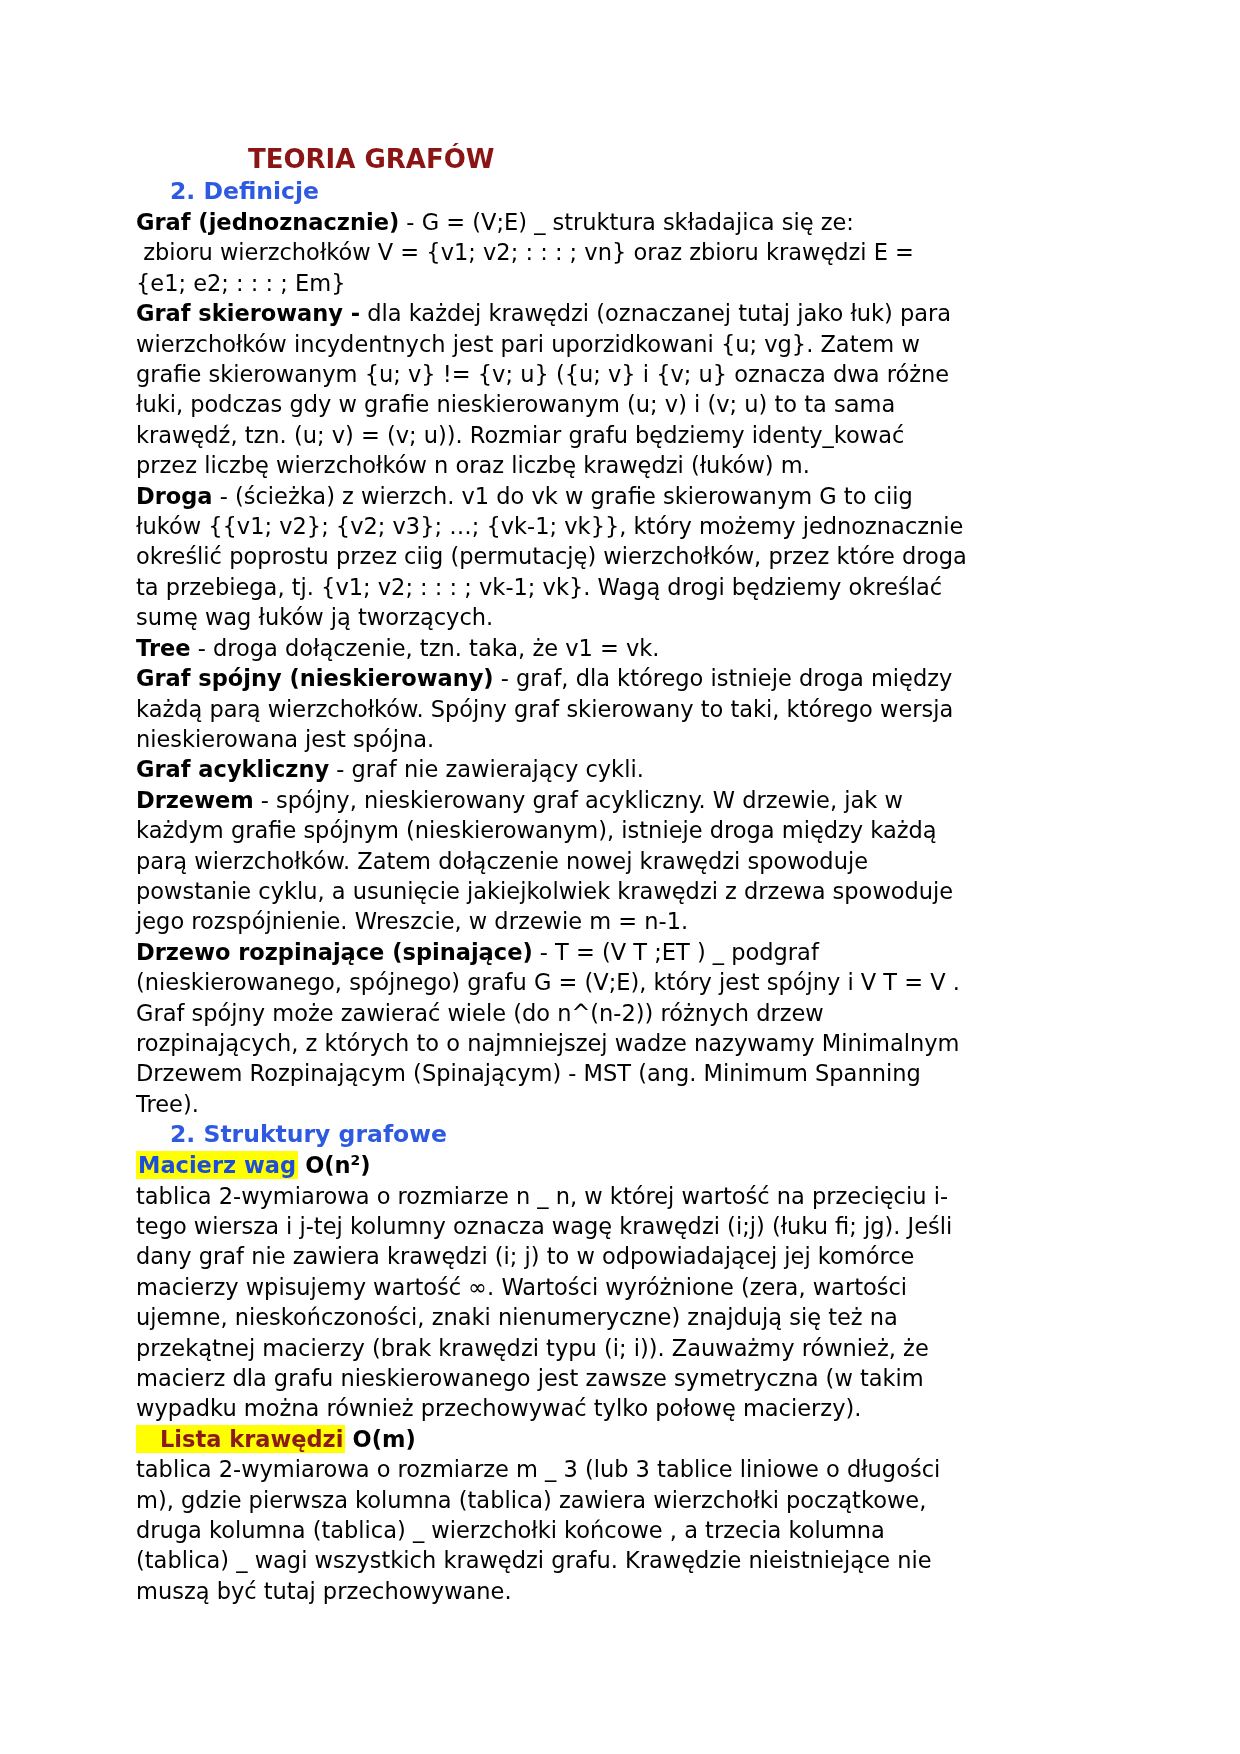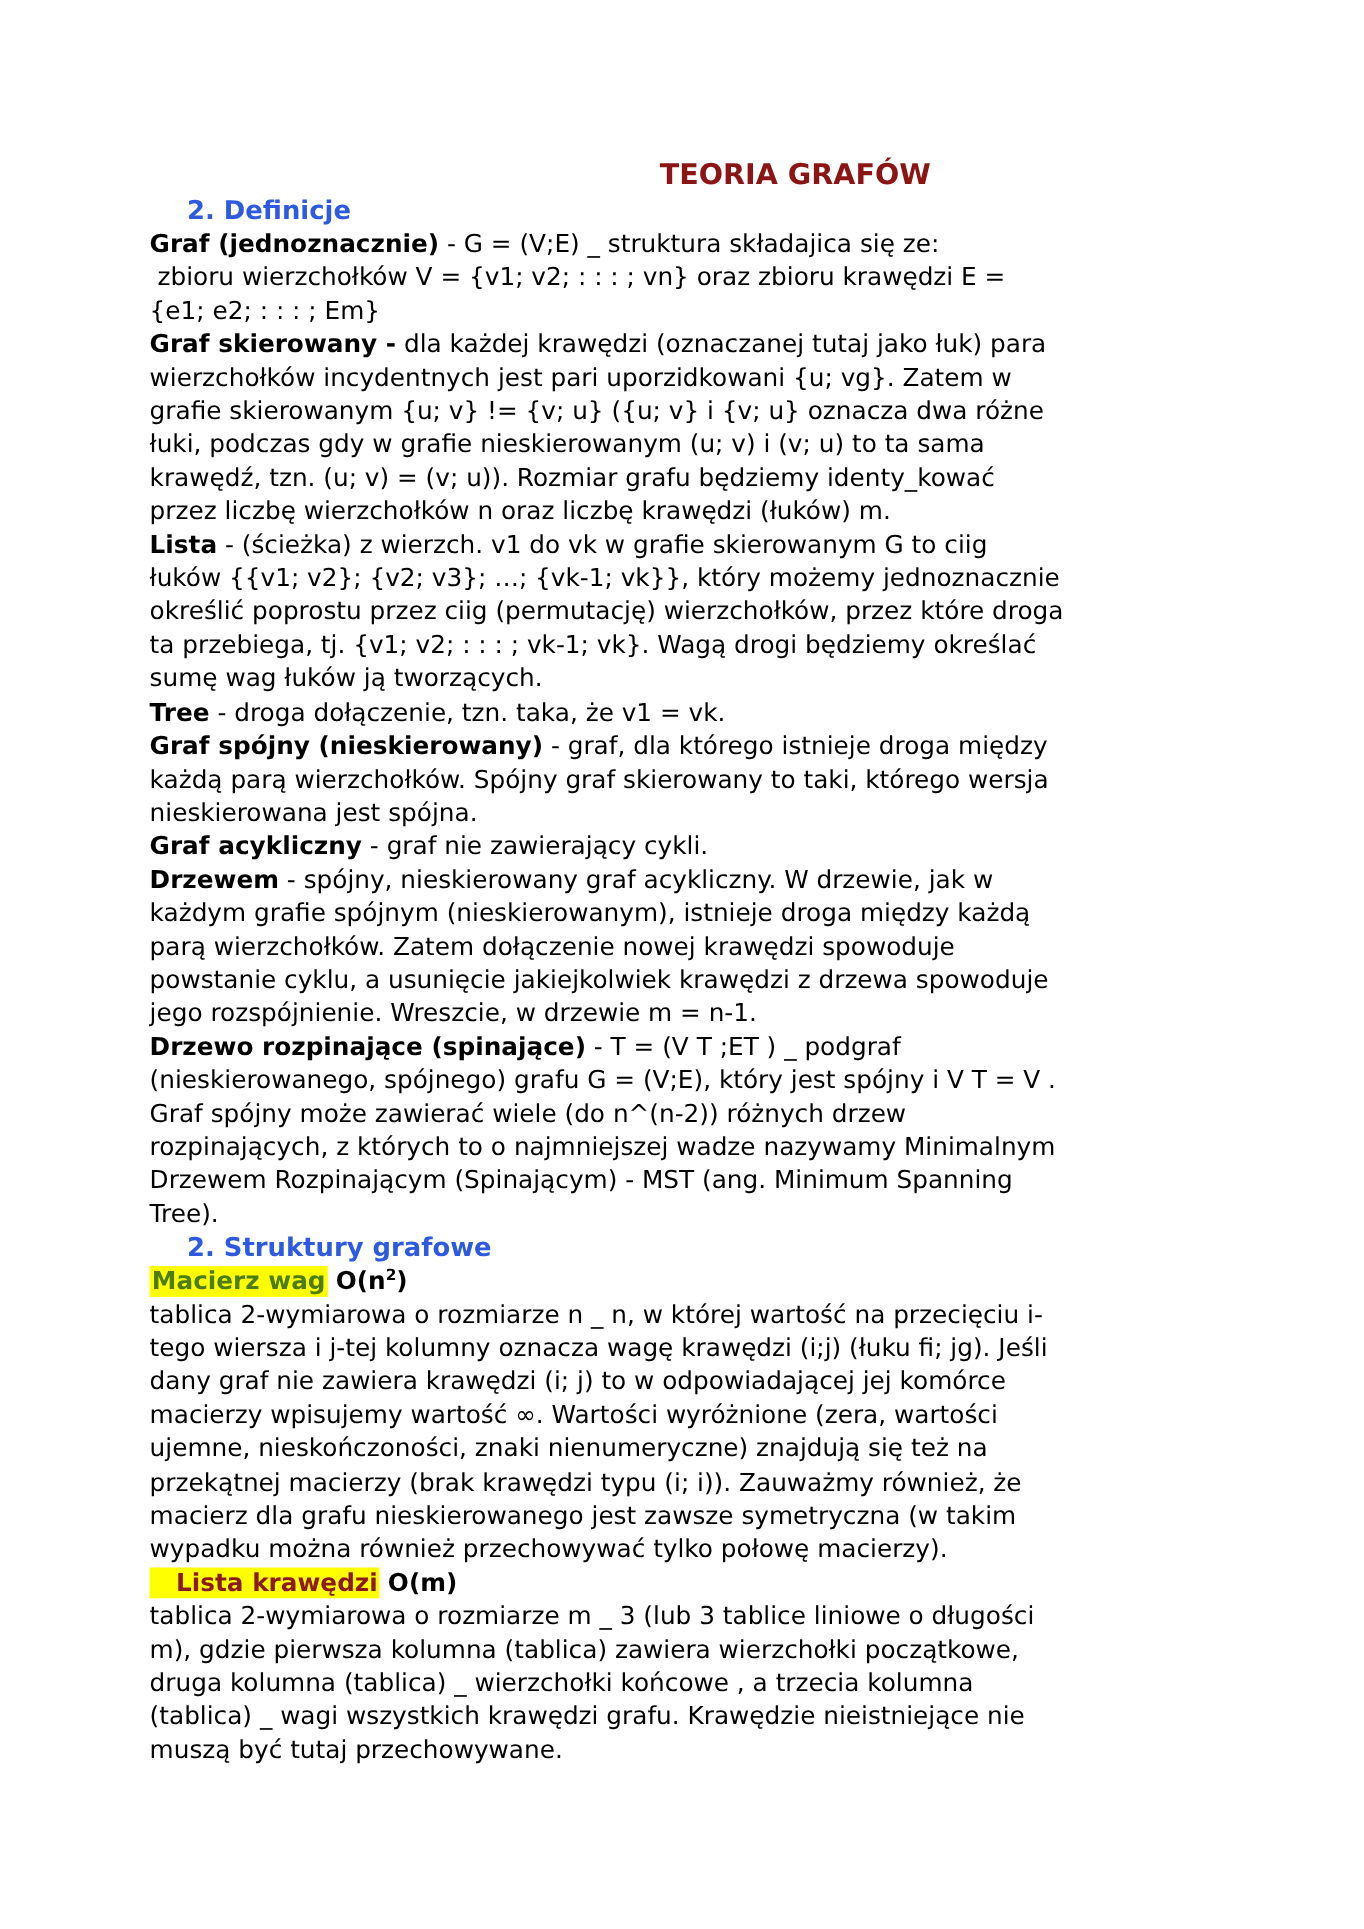--- a/index.html
+++ b/index.html
@@ -22,21 +22,20 @@
   }
   .block {
     margin: 0;
     white-space: pre-wrap;
   }
   .block.title {
     font-weight: bold;
     font-size: 26px;
     padding-left: 112px;
     line-height: 34px;
-    text-align: center;
   }
   .block.heading {
     font-weight: bold;
     font-size: 23.5px;
     padding-left: 34px;
     line-height: 31px;
   }
   .b { font-weight: bold; }
   .hl { padding: 1px 2px; }
   sup.b {
@@ -53,21 +52,21 @@
       <div class="block heading"><span class="b" style="color: rgb(45, 90, 224);">2. Definicje</span></div>
       <div class="block para"><span class="b">Graf (jednoznacznie)</span><span> - G = (V;E) _ struktura składajica się ze:
  zbioru wierzchołków V = {v1; v2; : : : ; vn} oraz zbioru krawędzi E =
 {e1; e2; : : : ; Em}</span></div>
       <div class="block para"><span class="b">Graf skierowany -</span><span> dla każdej krawędzi (oznaczanej tutaj jako łuk) para
 wierzchołków incydentnych jest pari uporzidkowani {u; vg}. Zatem w
 grafie skierowanym {u; v} != {v; u} ({u; v} i {v; u} oznacza dwa różne
 łuki, podczas gdy w grafie nieskierowanym (u; v) i (v; u) to ta sama
 krawędź, tzn. (u; v) = (v; u)). Rozmiar grafu będziemy identy_kować
 przez liczbę wierzchołków n oraz liczbę krawędzi (łuków) m.</span></div>
-      <div class="block para"><span class="b">Lista</span><span> - (ścieżka) z wierzch. v1 do vk w grafie skierowanym G to ciig
+      <div class="block para"><span class="b">Droga</span><span> - (ścieżka) z wierzch. v1 do vk w grafie skierowanym G to ciig
 łuków {{v1; v2}; {v2; v3}; …; {vk-1; vk}}, który możemy jednoznacznie
 określić poprostu przez ciig (permutację) wierzchołków, przez które droga
 ta przebiega, tj. {v1; v2; : : : ; vk-1; vk}. Wagą drogi będziemy określać
 sumę wag łuków ją tworzących.</span></div>
       <div class="block para"><span class="b">Tree</span><span> - droga dołączenie, tzn. taka, że v1 = vk.</span></div>
       <div class="block para"><span class="b">Graf spójny (nieskierowany)</span><span> - graf, dla którego istnieje droga między
 każdą parą wierzchołków. Spójny graf skierowany to taki, którego wersja
 nieskierowana jest spójna.</span></div>
       <div class="block para"><span class="b">Graf acykliczny</span><span> - graf nie zawierający cykli.</span></div>
       <div class="block para"><span class="b">Drzewem</span><span> - spójny, nieskierowany graf acykliczny. W drzewie, jak w
@@ -75,21 +74,21 @@
 parą wierzchołków. Zatem dołączenie nowej krawędzi spowoduje
 powstanie cyklu, a usunięcie jakiejkolwiek krawędzi z drzewa spowoduje
 jego rozspójnienie. Wreszcie, w drzewie m = n-1.</span></div>
       <div class="block para"><span class="b">Drzewo rozpinające (spinające)</span><span> - T = (V T ;ET ) _ podgraf
 (nieskierowanego, spójnego) grafu G = (V;E), który jest spójny i V T = V .
 Graf spójny może zawierać wiele (do n^(n-2)) różnych drzew
 rozpinających, z których to o najmniejszej wadze nazywamy Minimalnym
 Drzewem Rozpinającym (Spinającym) - MST (ang. Minimum Spanning
 Tree).</span></div>
       <div class="block heading"><span class="b" style="color: rgb(45, 90, 224); margin-top: 22px;">2. Struktury grafowe</span></div>
-      <div class="block para"><span class="b hl" style="background-color: rgb(255, 255, 0); color: #4d7c0f;">Macierz wag</span><span> </span><span class="b">O(n</span><sup class="b">2</sup><span class="b">)</span></div>
+      <div class="block para"><span class="b hl" style="background-color: rgb(255, 255, 0); color: #1d4ed8;">Macierz wag</span><span> </span><span class="b">O(n</span><sup class="b">2</sup><span class="b">)</span></div>
       <div class="block para"><span>tablica 2-wymiarowa o rozmiarze n _ n, w której wartość na przecięciu i-
 tego wiersza i j-tej kolumny oznacza wagę krawędzi (i;j) (łuku fi; jg). Jeśli
 dany graf nie zawiera krawędzi (i; j) to w odpowiadającej jej komórce
 macierzy wpisujemy wartość ∞. Wartości wyróżnione (zera, wartości
 ujemne, nieskończoności, znaki nienumeryczne) znajdują się też na
 przekątnej macierzy (brak krawędzi typu (i; i)). Zauważmy również, że
 macierz dla grafu nieskierowanego jest zawsze symetryczna (w takim
 wypadku można również przechowywać tylko połowę macierzy).</span></div>
       <div class="block para"><span class="b hl" style="background-color: rgb(255, 255, 0); color: rgb(139, 26, 26); padding-left: 24px;">Lista krawędzi</span><span> </span><span class="b">O(m)</span></div>
       <div class="block para"><span>tablica 2-wymiarowa o rozmiarze m _ 3 (lub 3 tablice liniowe o długości

